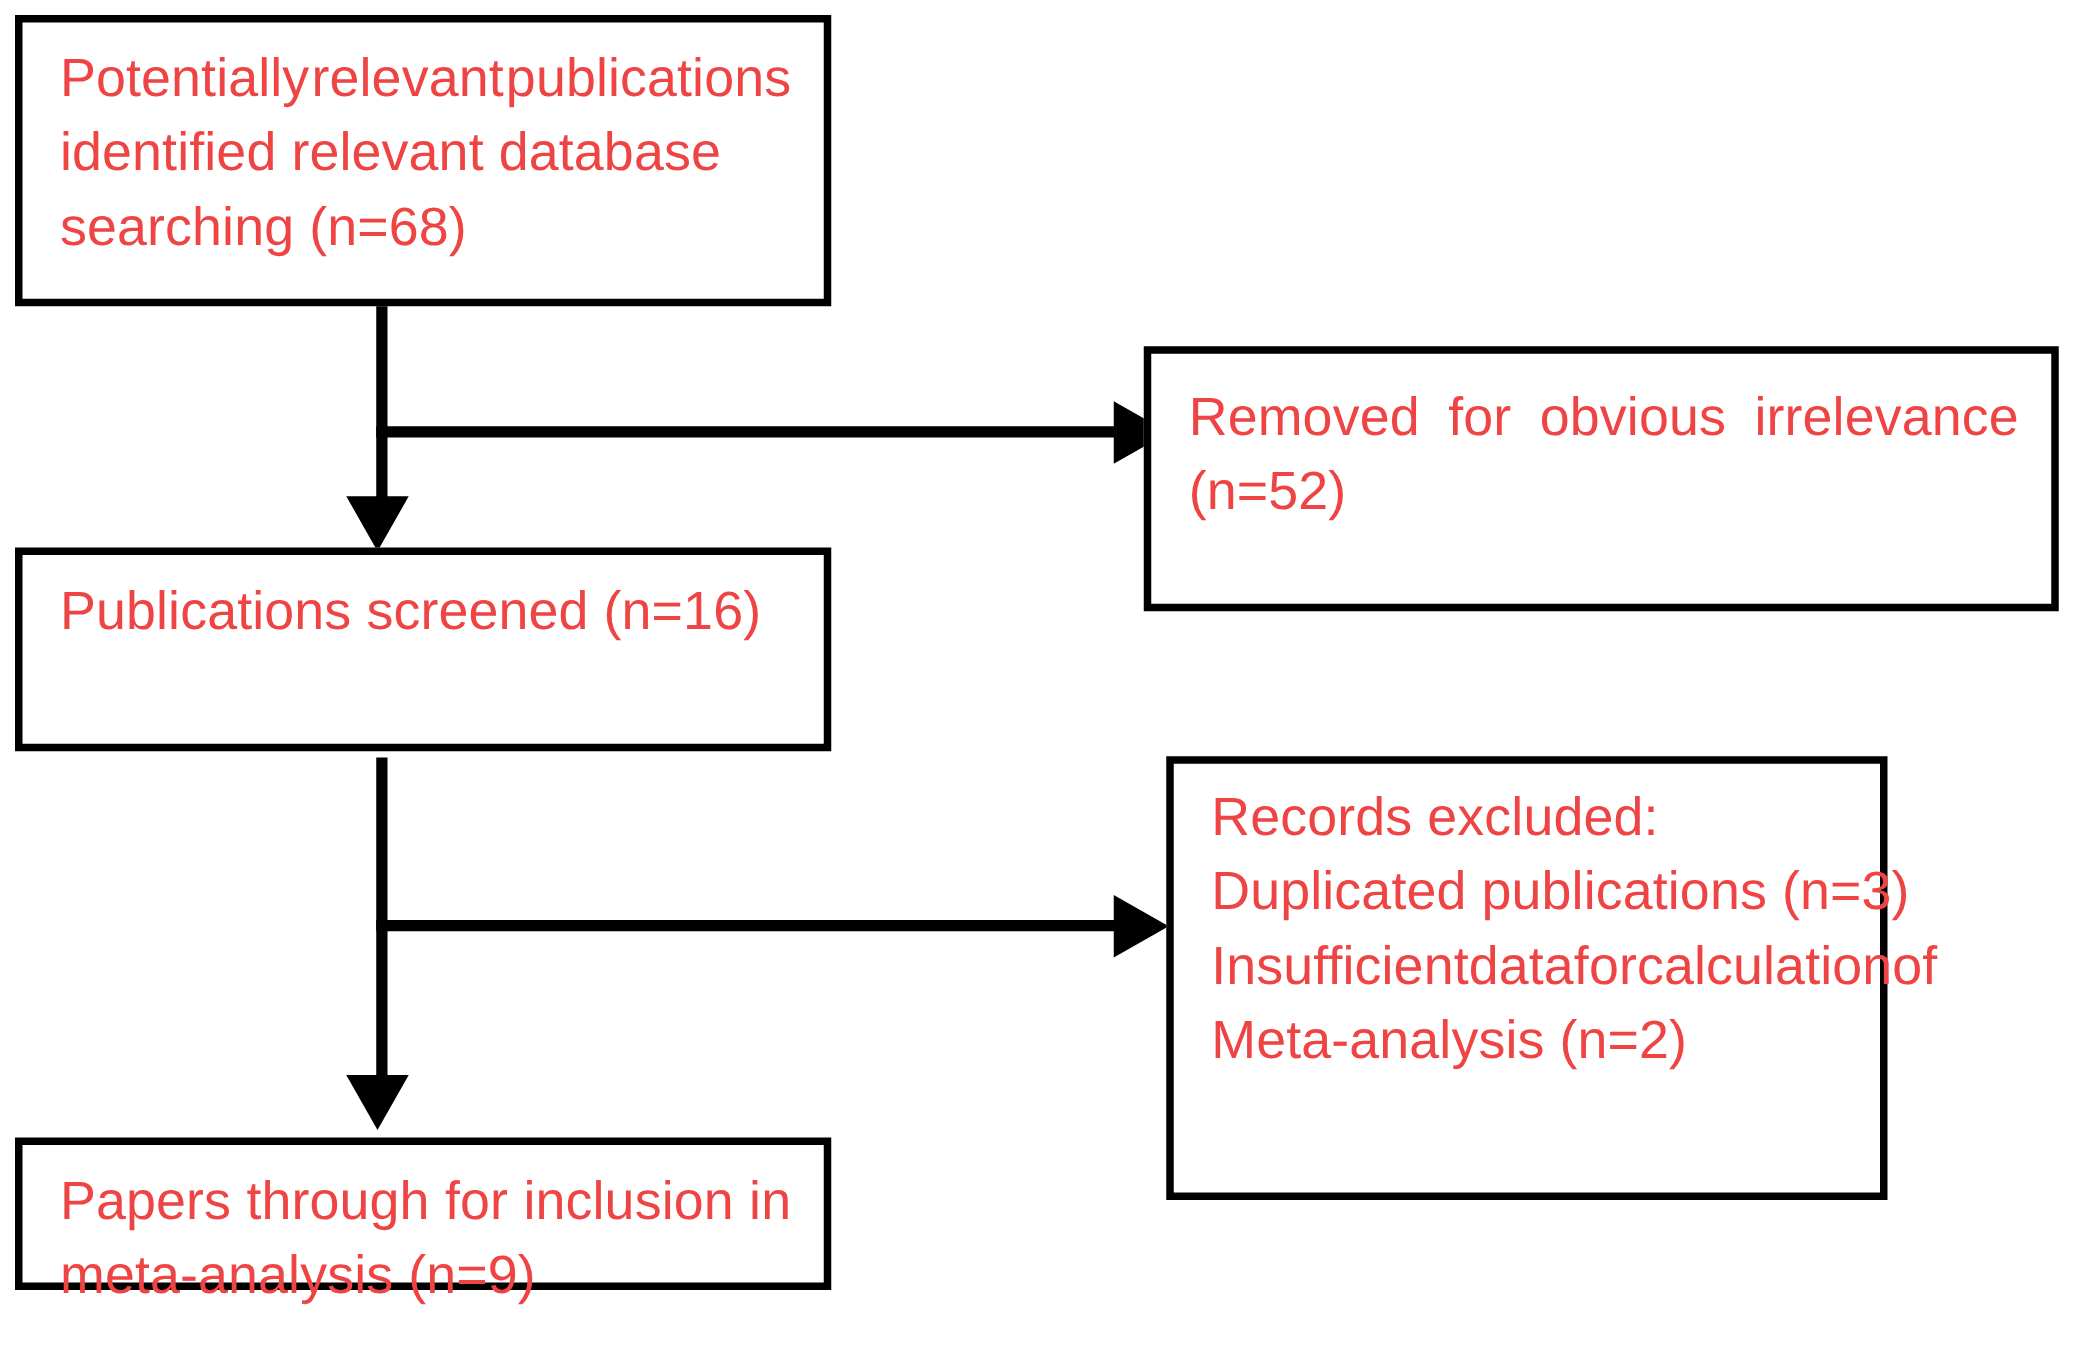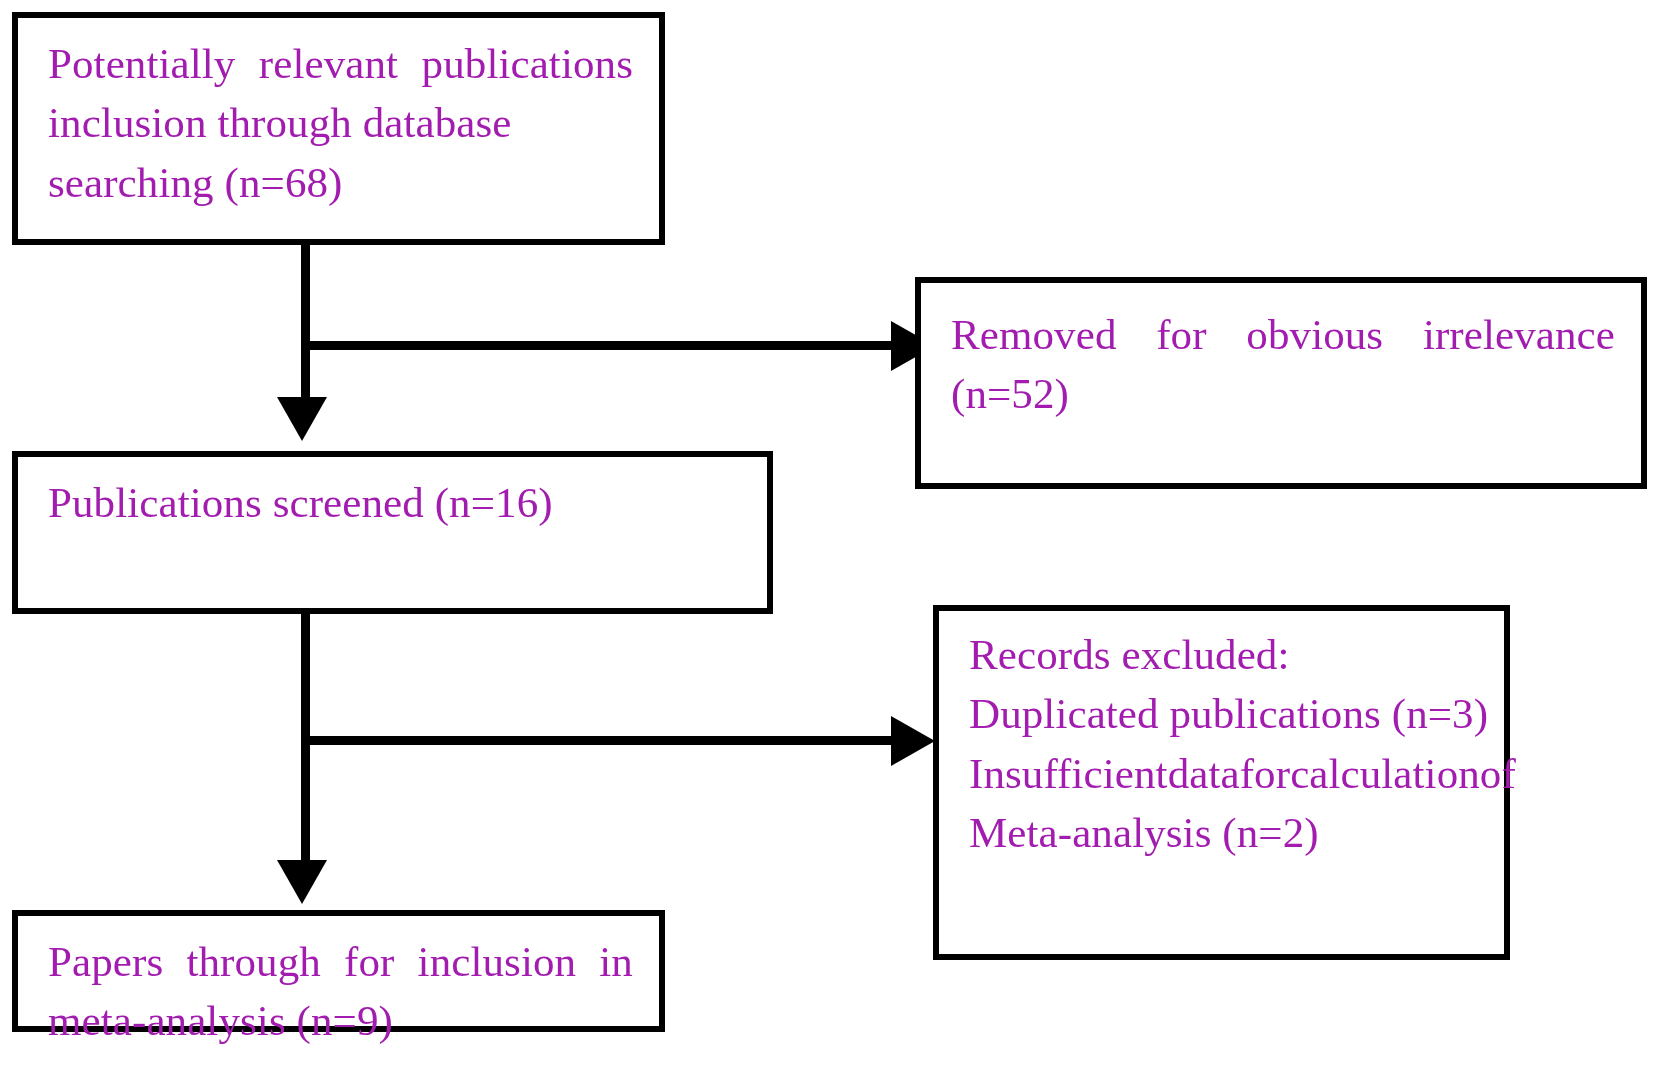--- a/index.html
+++ b/index.html
@@ -6,22 +6,22 @@
   html, body {
     margin: 0;
     padding: 0;
     background: #ffffff;
   }
   #canvas {
     position: relative;
     width: 1677px;
     height: 1082px;
     background: #ffffff;
-    font-family: Liberation Serif, serif;
-    color: #a21caf;
+    font-family: Liberation Sans, sans-serif;
+    color: #ef4444;
     overflow: hidden;
   }
 
   
   .flow-box {
     position: absolute;
     box-sizing: border-box;
     border: 6px solid #000000;
     background: #ffffff;
     padding: 16px 26px 10px 30px;
@@ -36,21 +36,21 @@
   .flow-box .line.justify {
     display: flex;
     justify-content: space-between;
     white-space: normal;
   }
   .flow-box .line.justify > span { display: inline-block; }
 
   
   #box-identified  { left: 12px;  top: 12px;   width: 653px;  height: 233px; }
   #box-removed     { left: 915px; top: 277px;  width: 732px;  height: 212px; padding-top: 22px; }
-  #box-screened    { left: 12px;  top: 451px;  width: 761px;  height: 163px; }
+  #box-screened    { left: 12px;  top: 438px;  width: 653px;  height: 163px; }
   #box-excluded    { left: 933px; top: 605px;  width: 577px;  height: 355px; padding-top: 14px; }
   #box-eligible    { left: 12px;  top: 910px;  width: 653px;  height: 122px; }
 
   
   .vline {
     position: absolute;
     width: 9px;
     background: #000000;
     z-index: 1;
   }
@@ -95,21 +95,21 @@
 <body>
 
 <div id="canvas">
 
   <div class="flow-box" id="box-identified">
     <div class="line justify">
       <span>Potentially</span>
       <span>relevant</span>
       <span>publications</span>
     </div>
-    <div class="line">inclusion through database</div>
+    <div class="line">identified relevant database</div>
     <div class="line">searching (n=68)</div>
   </div>
 
   <div class="vline" id="conn1-v"></div>
   <div class="arrow-down" id="conn1-head"></div>
 
   <div class="hline" id="branch1-h"></div>
   <div class="arrow-right" id="branch1-head"></div>
 
   <div class="flow-box" id="box-removed">

